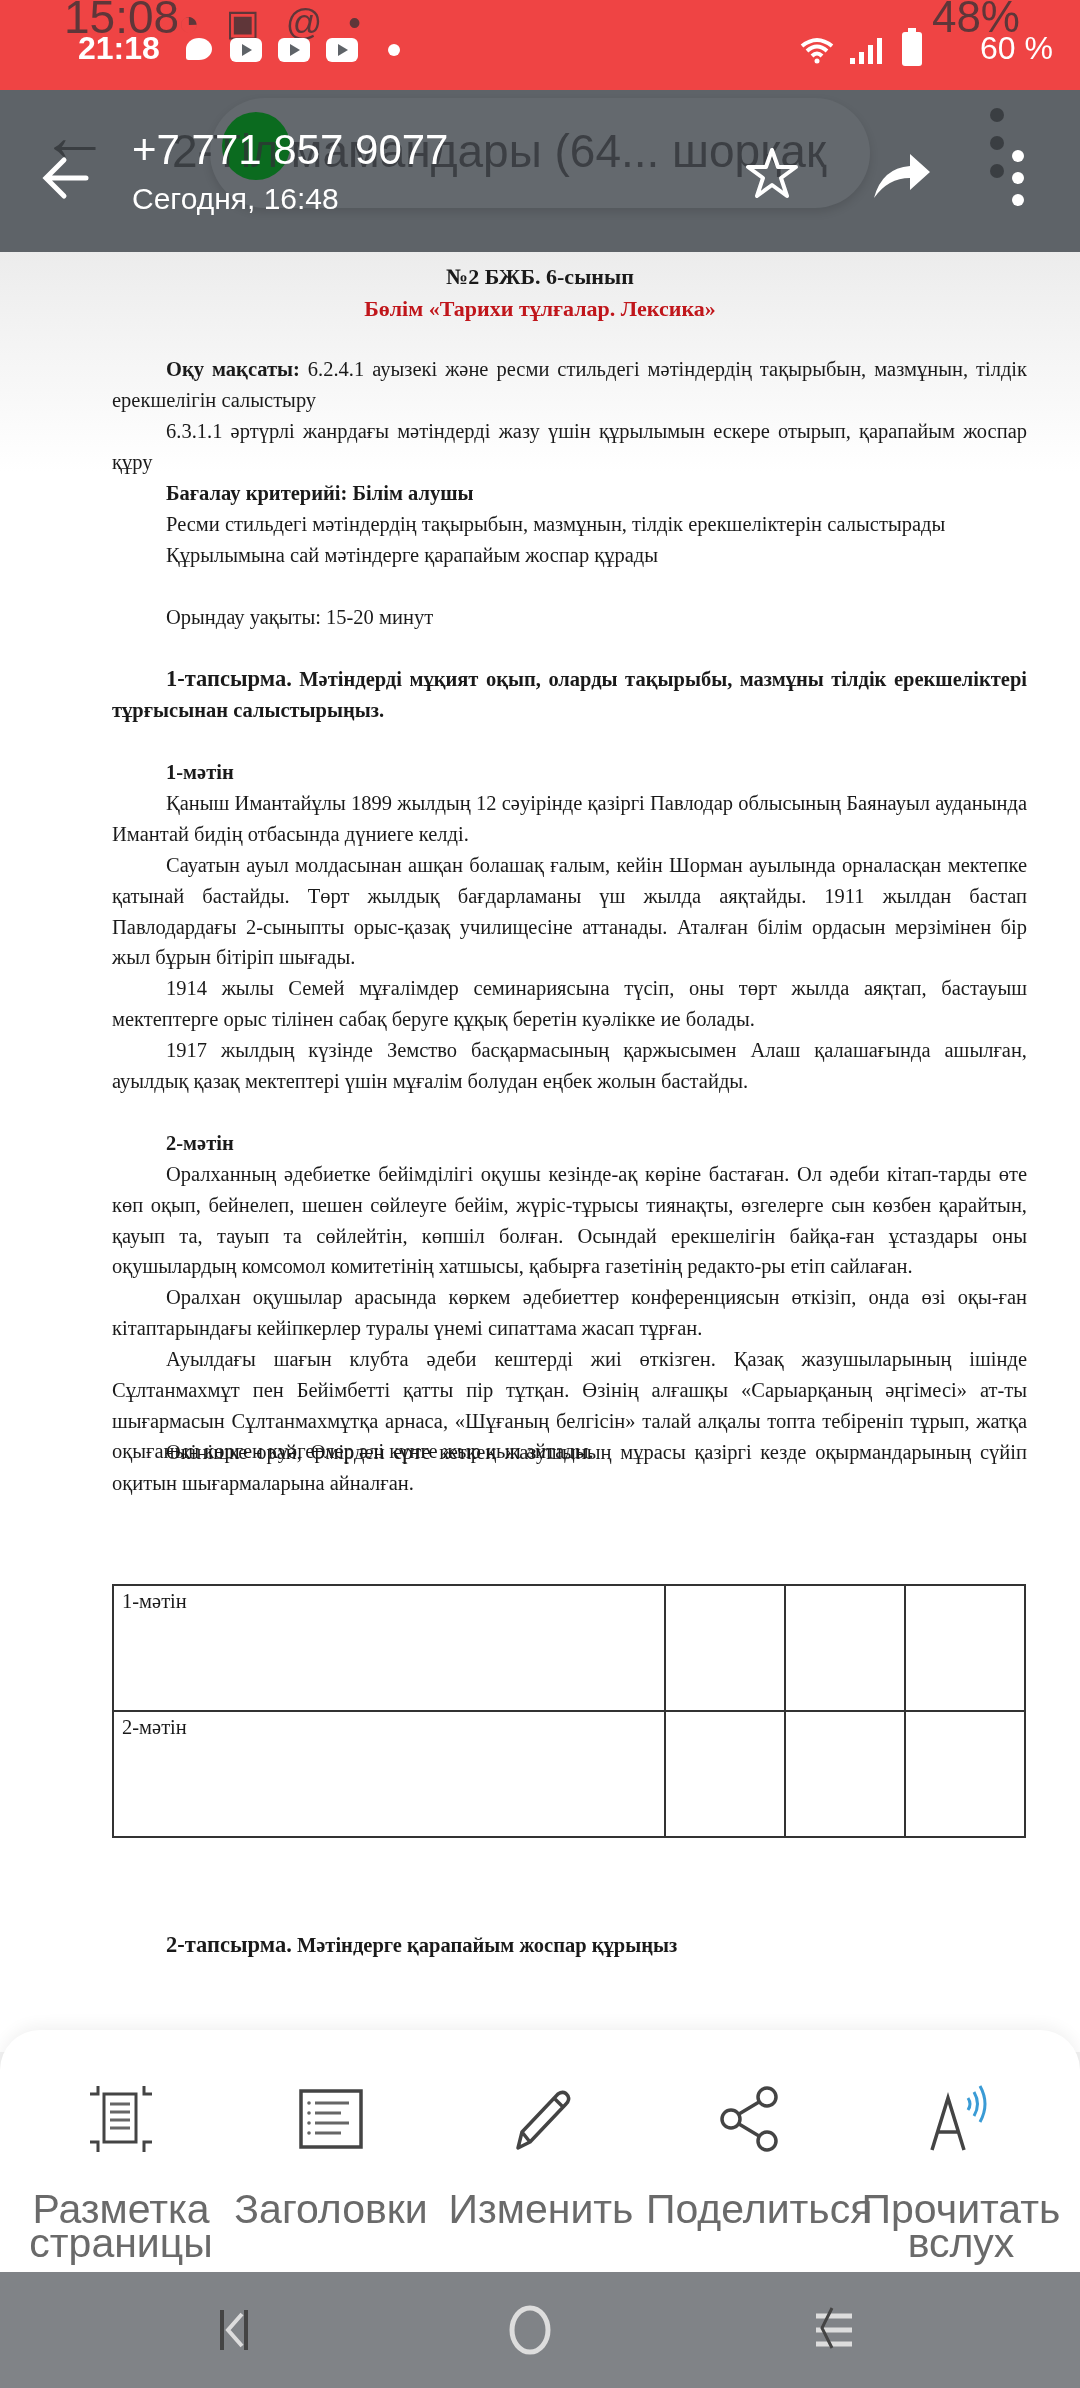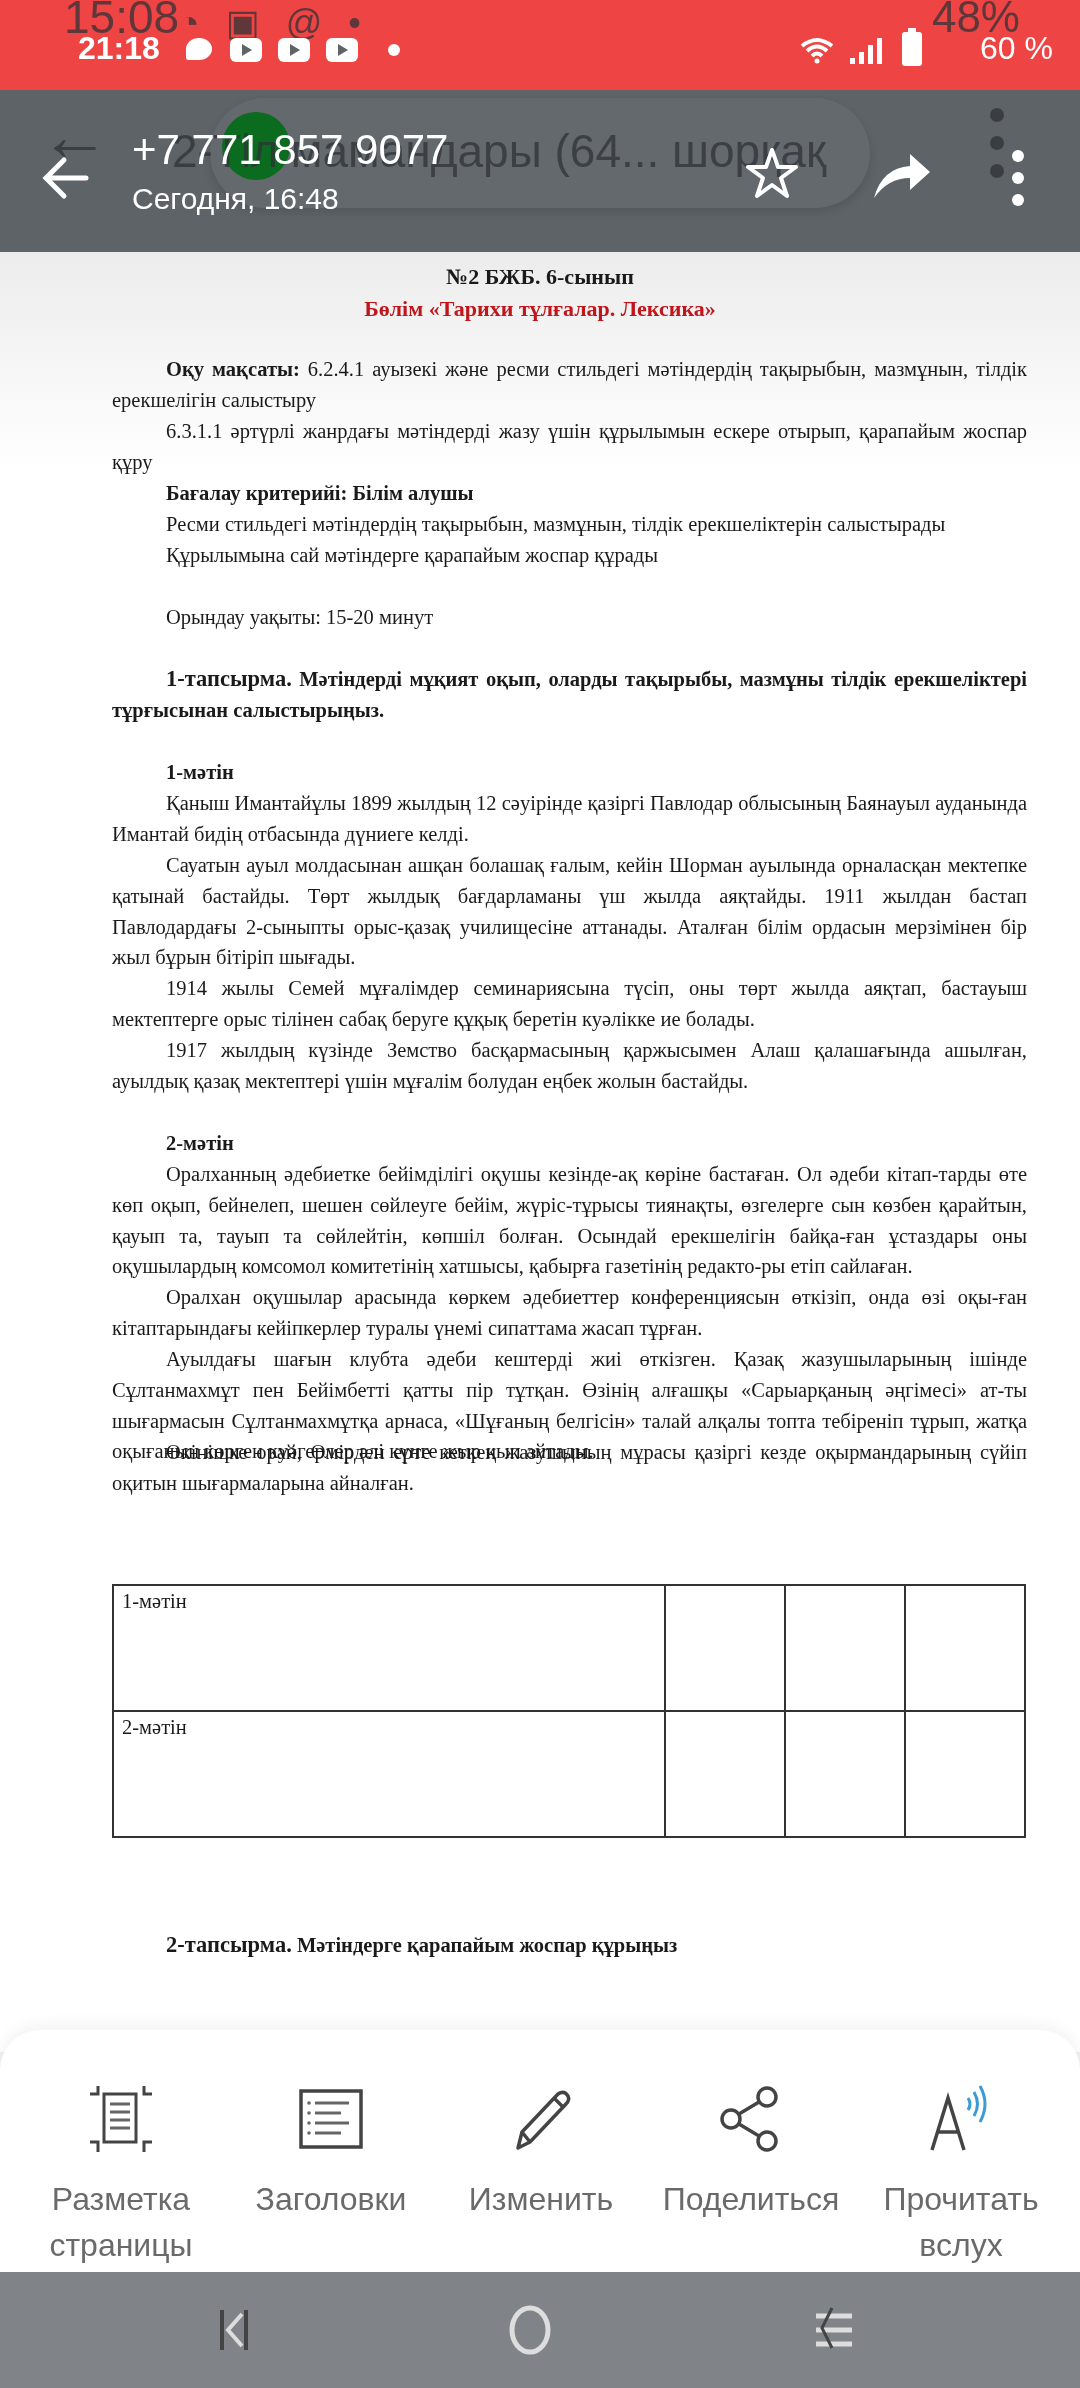--- a/index.html
+++ b/index.html
@@ -61,21 +61,21 @@
           font-family:"Liberation Serif", serif; font-size:20.5px; }
   #compare-table th, #compare-table td { border:2px solid #333; vertical-align:top; text-align:left; padding:4px 8px; }
   #compare-table tr:first-child th { border-top:none; height:54px; }
   #compare-table td { height:116px; }
 
   
   #toolbar { position:absolute; left:0; top:2030px; width:1080px; height:242px; background:#fff;
              border-radius:40px 40px 0 0; box-shadow:0 -4px 16px rgba(0,0,0,.06); }
   .tool { position:absolute; top:44px; width:210px; text-align:center; }
   .tool .icon { height:90px; display:flex; align-items:center; justify-content:center; }
-  .tool .lbl { font-size:32px; color:#6a6a6a; line-height:46px; margin-top:12px; }
+  .tool .lbl { font-size:41px; color:#6a6a6a; line-height:34px; margin-top:28px; }
 
   
   #navbar { position:absolute; left:0; top:2272px; width:1080px; height:116px; background:#808387; }
   .nav-btn { position:absolute; top:28px; width:80px; height:60px; }
 </style>
 </head>
 <body>
 
 <div id="statusbar">
   <span id="ghost-time" class="ghost">15:08</span>

